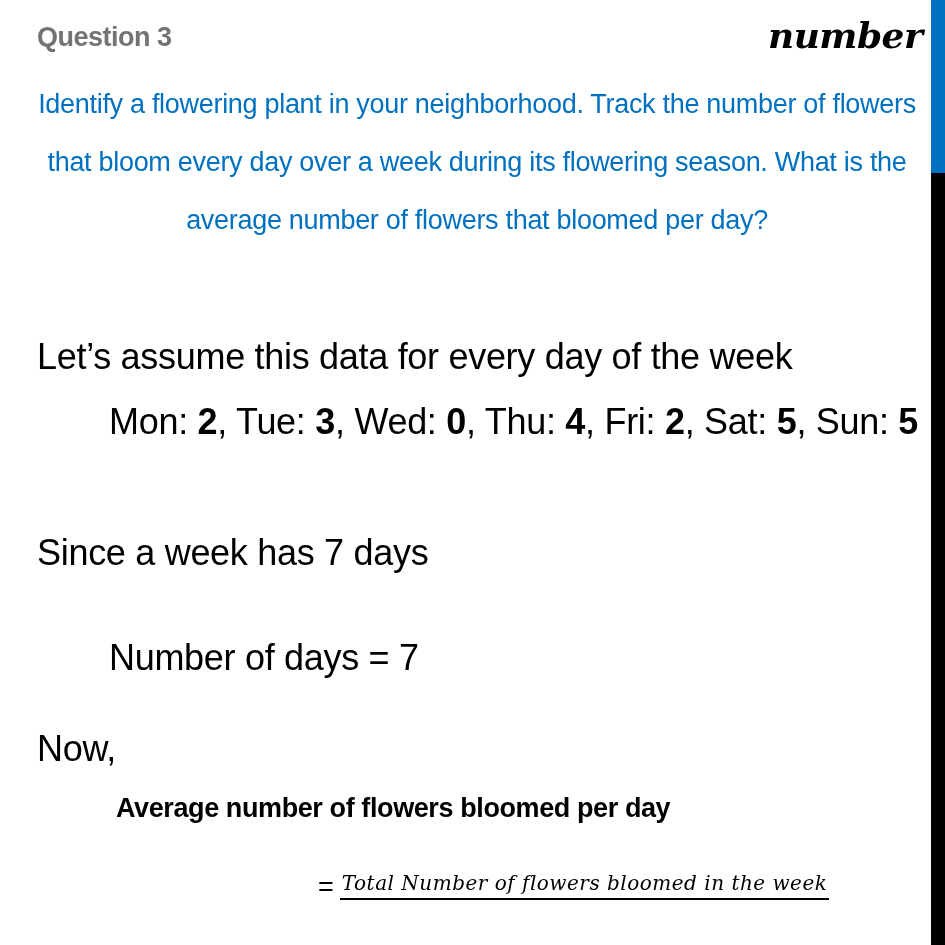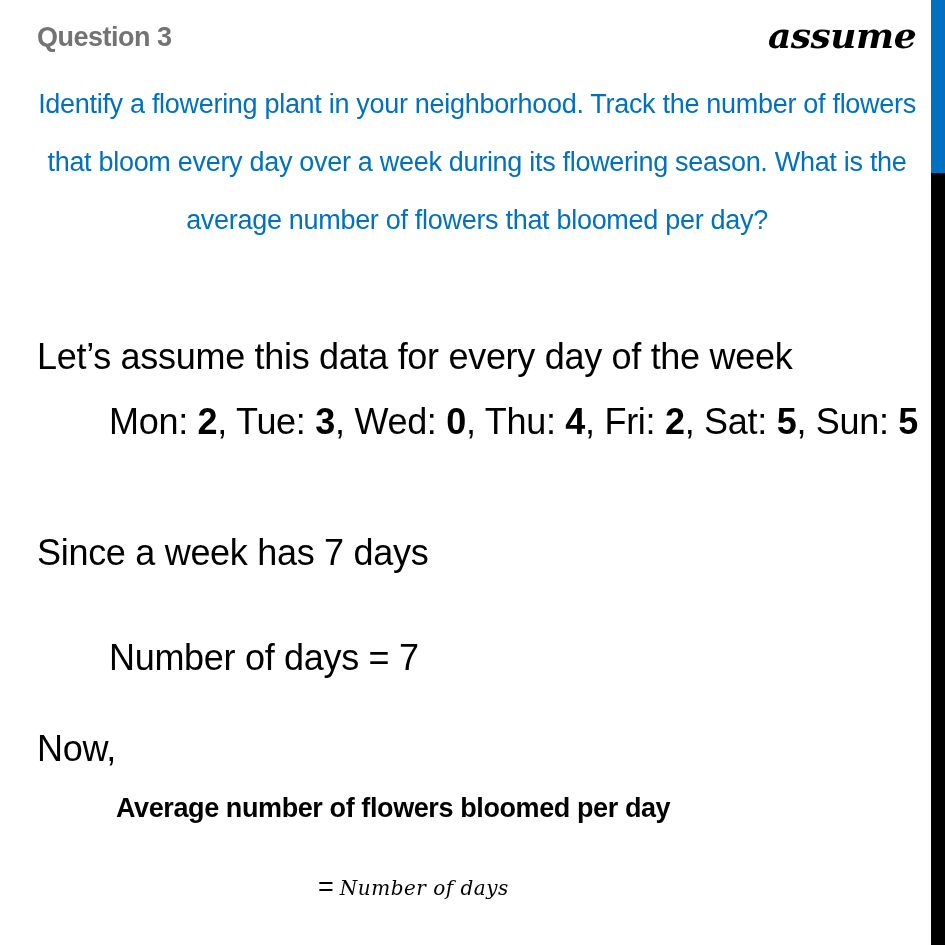--- a/index.html
+++ b/index.html
@@ -18,35 +18,35 @@
   .num { padding: 0 2px 3px 2px; border-bottom: 2px solid #000; white-space: nowrap; }
   .den { padding-top: 4px; white-space: nowrap; }
 </style>
 </head>
 <body>
 
 <div class="side-blue"></div>
 <div class="side-black"></div>
 
 <div class="qtitle">Question 3</div>
-<div class="logo">assume</div>
+<div class="logo">number</div>
 
 <div class="qtext">Identify a flowering plant in your neighborhood. Track the number of flowers that bloom every day over a week during its flowering season. What is the average number of flowers that bloomed per day?</div>
 
 <div class="line" style="left:37px; top:336px;">Let’s assume this data for every day of the week</div>
 
 <div class="line" style="left:109px; top:401px;">
   <span><span>Mon: </span><span class="b">2</span><span>, </span></span><span><span>Tue: </span><span class="b">3</span><span>, </span></span><span><span>Wed: </span><span class="b">0</span><span>, </span></span><span><span>Thu: </span><span class="b">4</span><span>, </span></span><span><span>Fri: </span><span class="b">2</span><span>, </span></span><span><span>Sat: </span><span class="b">5</span><span>, </span></span><span><span>Sun: </span><span class="b">5</span><span></span></span>
 </div>
 
 <div class="line" style="left:37px; top:532px;">Since a week has 7 days</div>
 <div class="line" style="left:109px; top:597px;margin-top:40px;">Number of days = 7</div>
 
 <div class="line" style="left:37px; top:728px;">Now,</div>
 
 <div class="heading">Average number of flowers bloomed per day</div>
 
 <div class="formula">
   <span class="eq">=</span>
   <div class="frac">
-    <span class="den">Number of  days</span>
+    <span class="num">Total Number of  flowers bloomed in the week</span>
   </div>
 </div>
 
 </body></html>

